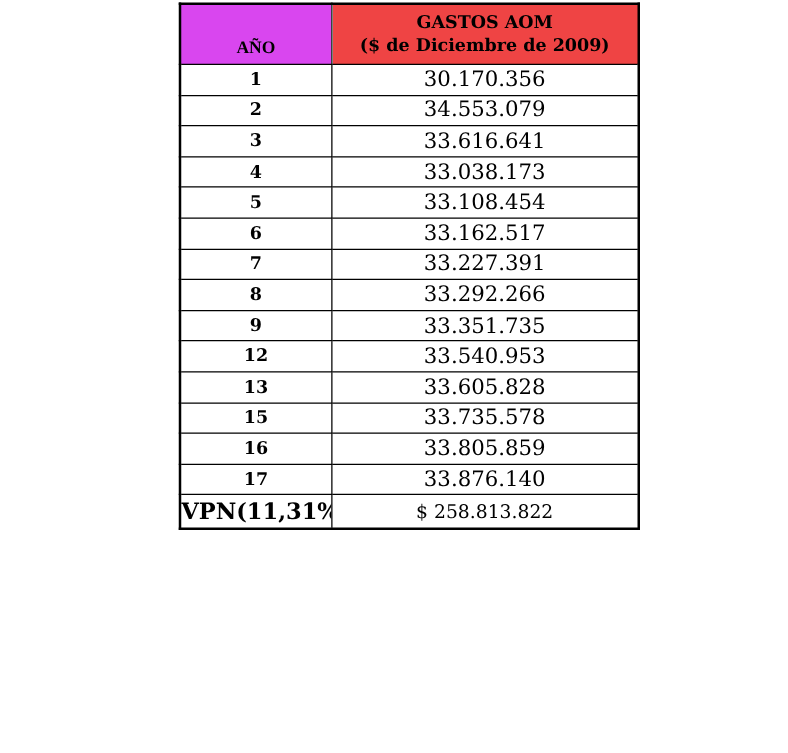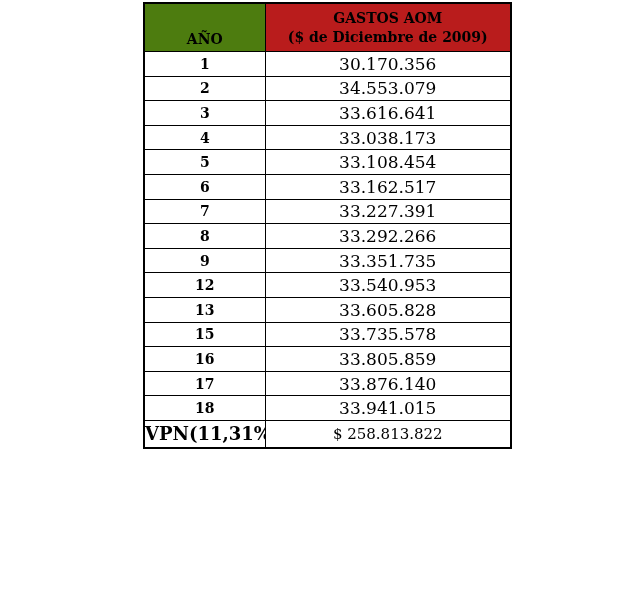--- a/index.html
+++ b/index.html
@@ -69,22 +69,22 @@
 </head>
 <body style="background: rgb(255, 255, 255);">
 
 <table class="aom-table">
   <colgroup>
     <col class="year-col">
     <col class="amount-col">
   </colgroup>
   <thead>
     <tr>
-      <th class="year-header" style="background: #4d7c0f;">AÑO</th>
-      <th class="amount-header" style="background: #b91c1c;">
+      <th class="year-header" style="background: #d946ef; font-family: Liberation Serif, serif;">AÑO</th>
+      <th class="amount-header" style="background: #ef4444;">
         <div>GASTOS AOM</div>
         <div>($ de Diciembre de 2009)</div>
       </th>
     </tr>
   </thead>
   <tbody>
       <tr>
         <td class="year-cell">1</td>
         <td class="amount-cell">30.170.356</td>
       </tr>
@@ -133,24 +133,20 @@
         <td class="amount-cell">33.735.578</td>
       </tr>
       <tr>
         <td class="year-cell">16</td>
         <td class="amount-cell">33.805.859</td>
       </tr>
       <tr>
         <td class="year-cell">17</td>
         <td class="amount-cell">33.876.140</td>
       </tr>
-      <tr>
-        <td class="year-cell">18</td>
-        <td class="amount-cell">33.941.015</td>
-      </tr>
     </tbody>
   <tfoot>
     <tr>
       <td class="footer-label">VPN(11,31%)</td>
       <td class="footer-value">$ 258.813.822</td>
     </tr>
   </tfoot>
 </table>
 
 </body></html>

